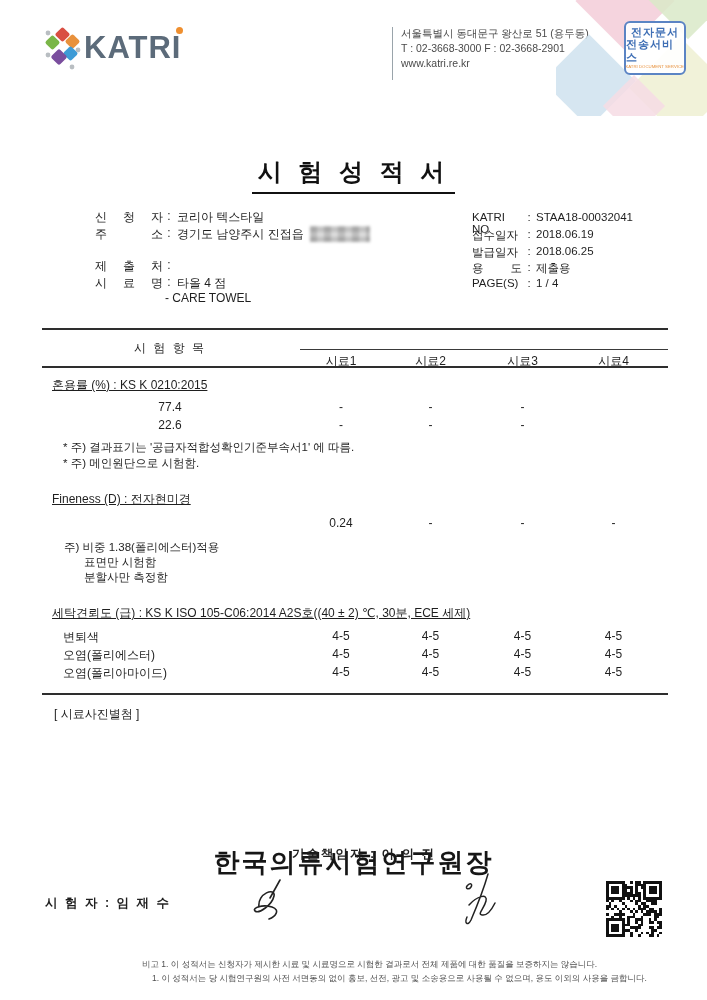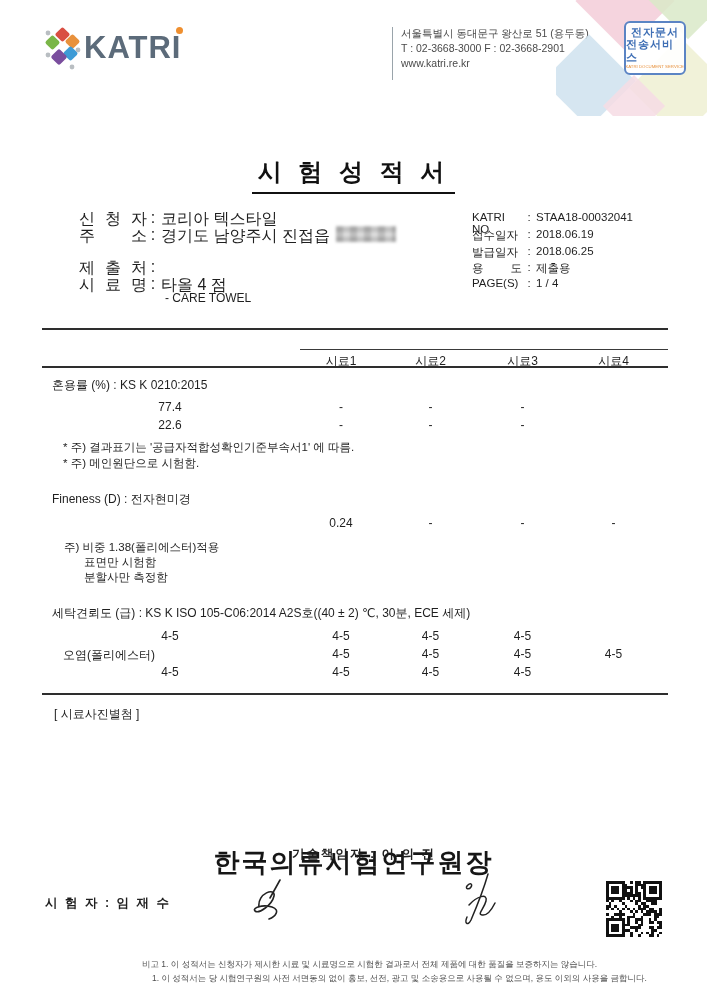--- a/index.html
+++ b/index.html
@@ -20,21 +20,21 @@
   .badge{position:absolute;left:624px;top:21px;width:58px;height:50px;background:rgba(255,255,255,.9);
          border:2px solid #5b84c4;border-radius:6px;box-shadow:inset 0 0 0 1px #fff;
          display:flex;flex-direction:column;align-items:center;justify-content:center;}
   .badge .bline{font-size:11px;line-height:12.5px;font-weight:bold;color:#3f6fb5;letter-spacing:1px;}
   .badge .bsub{font-size:6px;transform:scale(.72);color:#e8923f;white-space:nowrap;margin-top:1px;}
 
   
   .doc-title-wrap{position:absolute;left:0;top:156px;width:707px;text-align:center;}
   .doc-title{display:inline-block;font-size:24px;font-weight:bold;letter-spacing:5px;
              color:#111;border-bottom:2px solid #111;padding:0 6px 4px 6px;}
-  .info-row{position:absolute;left:79px;font-size:16px;display:flex;justify-content:space-between;}
+  .info-row{position:absolute;left:95px;font-size:12px;display:flex;justify-content:space-between;}
   .info-row .jlabel{width:68px;text-align-last:justify;}
   .info-row .colon{width:12px;text-align:center;}
   .info-row .ival{margin-left:2px;white-space:pre;}
   .redact{display:inline-block;width:60px;height:16px;margin-left:6px;vertical-align:-3px;
           background:
             repeating-linear-gradient(90deg,#c9c9c9 0 7px,#e9e9e9 7px 14px),
             repeating-linear-gradient(0deg,#d4d4d4 0 5px,#f1f1f1 5px 10px);
           background-blend-mode:multiply;filter:blur(1.5px);}
   .rinfo-row{position:absolute;left:472px;font-size:11.5px;display:flex;}
   .rinfo-row .jlabel{width:50px;text-align-last:justify;white-space:normal;}
@@ -45,21 +45,21 @@
   .hline{position:absolute;left:42px;width:626px;background:#2e2e2e;}
   .th-item{position:absolute;left:42px;top:340px;width:256px;text-align:center;
            font-size:12px;letter-spacing:2px;}
   .th-result{position:absolute;left:300px;top:332px;width:368px;text-align:center;
              font-size:12px;letter-spacing:2px;}
   .subline{position:absolute;left:300px;top:349px;width:368px;height:1px;background:#3a3a3a;}
   .trow{position:absolute;left:42px;width:626px;display:grid;
         grid-template-columns:256px 86px 93px 91px 91px;font-size:12px;}
   .trow .tname{padding-left:21px;text-align:left;}
   .trow .tval{text-align:center;}
-  .sec-title{position:absolute;left:52px;font-size:12px;}
+  .sec-title{position:absolute;left:52px;font-size:12px;text-decoration:underline;}
   .tnote{position:absolute;font-size:11.5px;}
 
   
   .director{position:absolute;left:0;top:845px;width:707px;text-align:center;
             font-size:26px;font-weight:600;letter-spacing:2px;color:#161616;}
   .signer{position:absolute;font-size:12.5px;font-weight:600;letter-spacing:2px;white-space:pre;}
   .sig-svg{position:absolute;}
   .qr{position:absolute;left:606px;top:881px;width:56px;height:56px;background:#fff;}
   .qr .qcell{position:absolute;background:#111;}
   .foot-note{position:absolute;font-size:8.5px;color:#4f4f4f;letter-spacing:0;}
@@ -152,20 +152,21 @@
     <span class="colon">:</span>
     <span class="ival">제출용</span>
   </div>
   <div class="rinfo-row" style="top:277px">
     <span class="jlabel">PAGE(S)</span>
     <span class="colon">:</span>
     <span class="ival">1 / 4</span>
   </div>
 
   <div class="hline" style="top:328px;height:2px;"></div>
+  <div class="th-item">시 험 항 목</div>
   <div class="subline"></div>
   <div class="trow" style="top:353px">
     <span class="tname"></span>
     <span class="tval">시료1</span>
     <span class="tval">시료2</span>
     <span class="tval">시료3</span>
     <span class="tval">시료4</span>
   </div>
   <div class="hline" style="top:366px;height:2px;"></div>
 
@@ -192,33 +193,35 @@
     <span class="tval">-</span>
     <span class="tval">-</span>
     <span class="tval">-</span>
   </div>
   <div class="tnote" style="left:64px;top:540px">주) 비중 1.38(폴리에스터)적용</div>
   <div class="tnote" style="left:84px;top:555px">표면만 시험함</div>
   <div class="tnote" style="left:84px;top:570px">분할사만 측정함</div>
 
   <div class="sec-title" style="top:605px">세탁견뢰도 (급) : KS K ISO 105-C06:2014 A2S호((40 ± 2) ℃, 30분, ECE 세제)</div>
   <div class="trow" style="top:629px">
+    <span class="tname">변퇴색</span>
     <span class="tval">4-5</span>
     <span class="tval">4-5</span>
     <span class="tval">4-5</span>
     <span class="tval">4-5</span>
   </div>
   <div class="trow" style="top:647px">
     <span class="tname">오염(폴리에스터)</span>
     <span class="tval">4-5</span>
     <span class="tval">4-5</span>
     <span class="tval">4-5</span>
     <span class="tval">4-5</span>
   </div>
   <div class="trow" style="top:665px">
+    <span class="tname">오염(폴리아마이드)</span>
     <span class="tval">4-5</span>
     <span class="tval">4-5</span>
     <span class="tval">4-5</span>
     <span class="tval">4-5</span>
   </div>
 
   <div class="hline" style="top:693px;height:2px;"></div>
   <div class="abs" style="left:54px;top:706px;font-size:12px;">[ 시료사진별첨 ]</div>
 
   <div class="director">한국의류시험연구원장</div>

